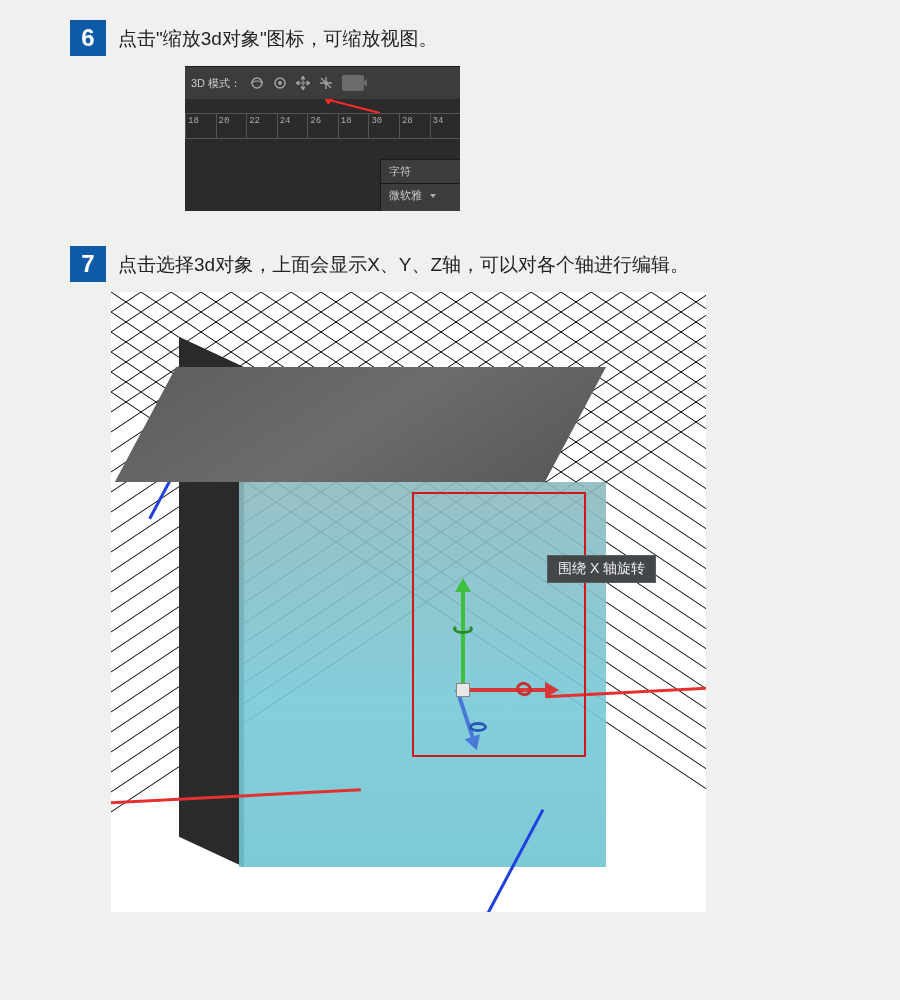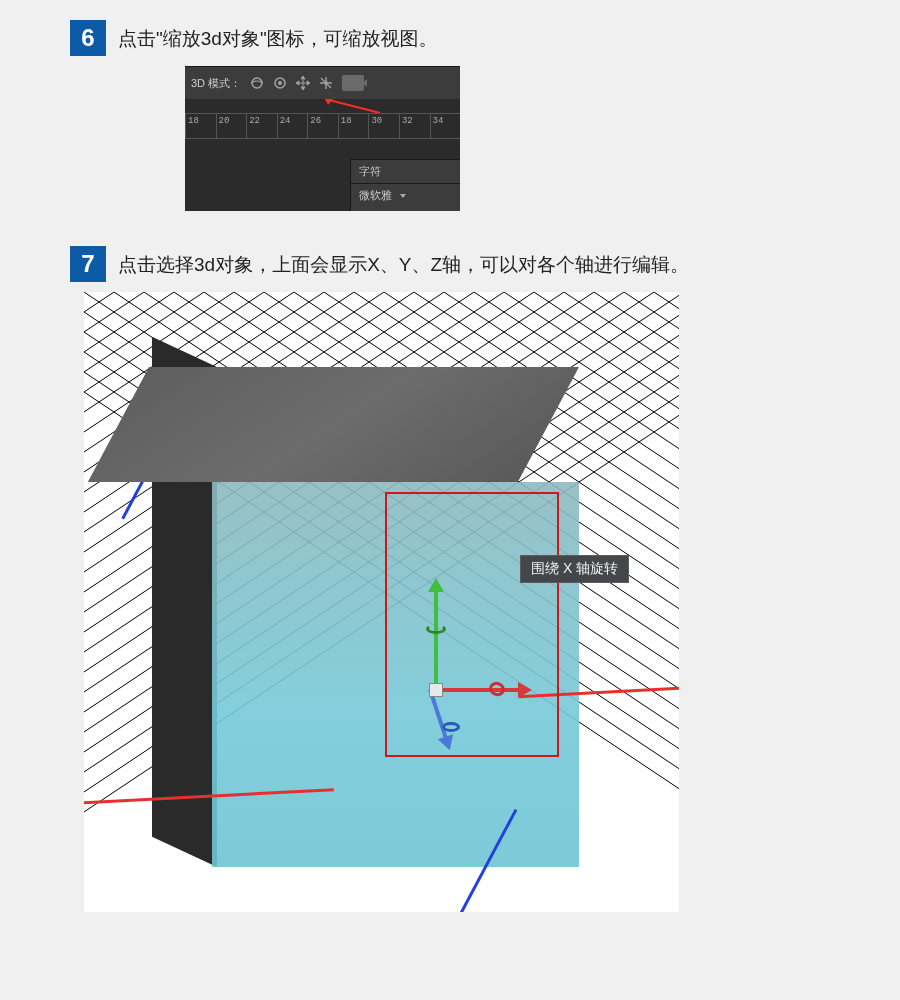--- a/index.html
+++ b/index.html
@@ -33,21 +33,21 @@
   font-size: 19px;
   color: #222;
   line-height: 1.7;
   padding-top: 3px;
 }
 .img-wrap {
   padding-left: 185px;
   margin-bottom: 35px;
 }
 .img-wrap-2 {
-  padding: 0 0 0 84px;
+  padding: 0 0 0 111px;
 }
 
 .toolbar-shot {
   width: 275px;
   height: 145px;
   background: #2b2b2b;
   position: relative;
   overflow: hidden;
   border-top: 1px solid #1a1a1a;
 }
@@ -132,21 +132,21 @@
   top: 46px;
   left: 172px;
   color: #ff2a2a;
   font-size: 12px;
   font-weight: bold;
 }
 .tb-bottom {
   position: absolute;
   bottom: 0;
   right: 0;
-  width: 110px;
+  width: 80px;
   height: 52px;
   background: #3c3c3c;
   border-left: 1px solid #1a1a1a;
   border-top: 1px solid #1a1a1a;
 }
 .tb-panel-tab {
   color: #ccc;
   font-size: 11px;
   padding: 4px 8px;
   border-bottom: 1px solid #1a1a1a;
@@ -437,21 +437,21 @@
         <div class="tick">
             <span>26</span>
           </div>
         <div class="tick">
             <span>18</span>
           </div>
         <div class="tick">
             <span>30</span>
           </div>
         <div class="tick">
-            <span>32</span>
+            <span>28</span>
           </div>
         <div class="tick">
             <span>34</span>
           </div>
       </div>
     </div>
     <div class="tb-bottom">
       <div class="tb-panel-tab">字符</div>
       <div class="tb-panel-body">
         <span>微软雅</span>

